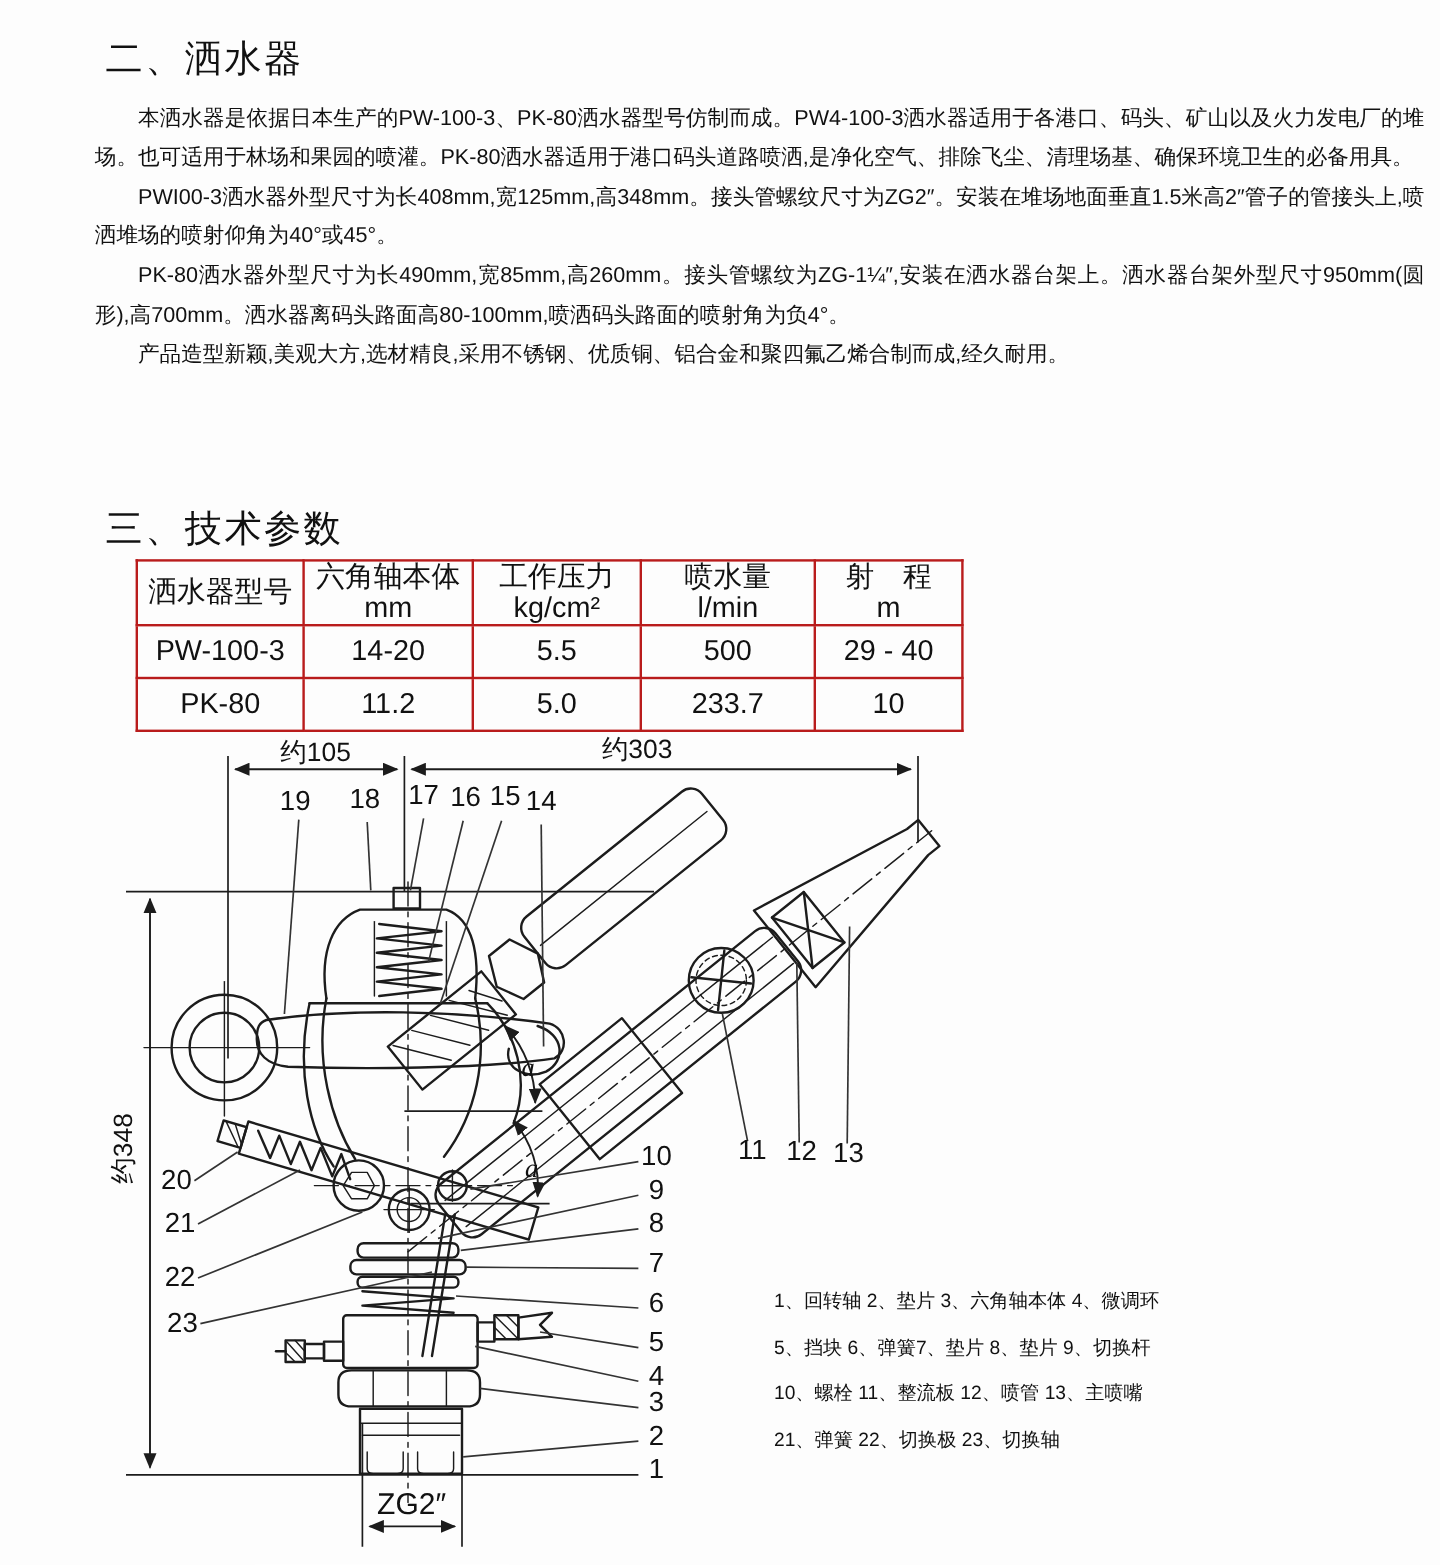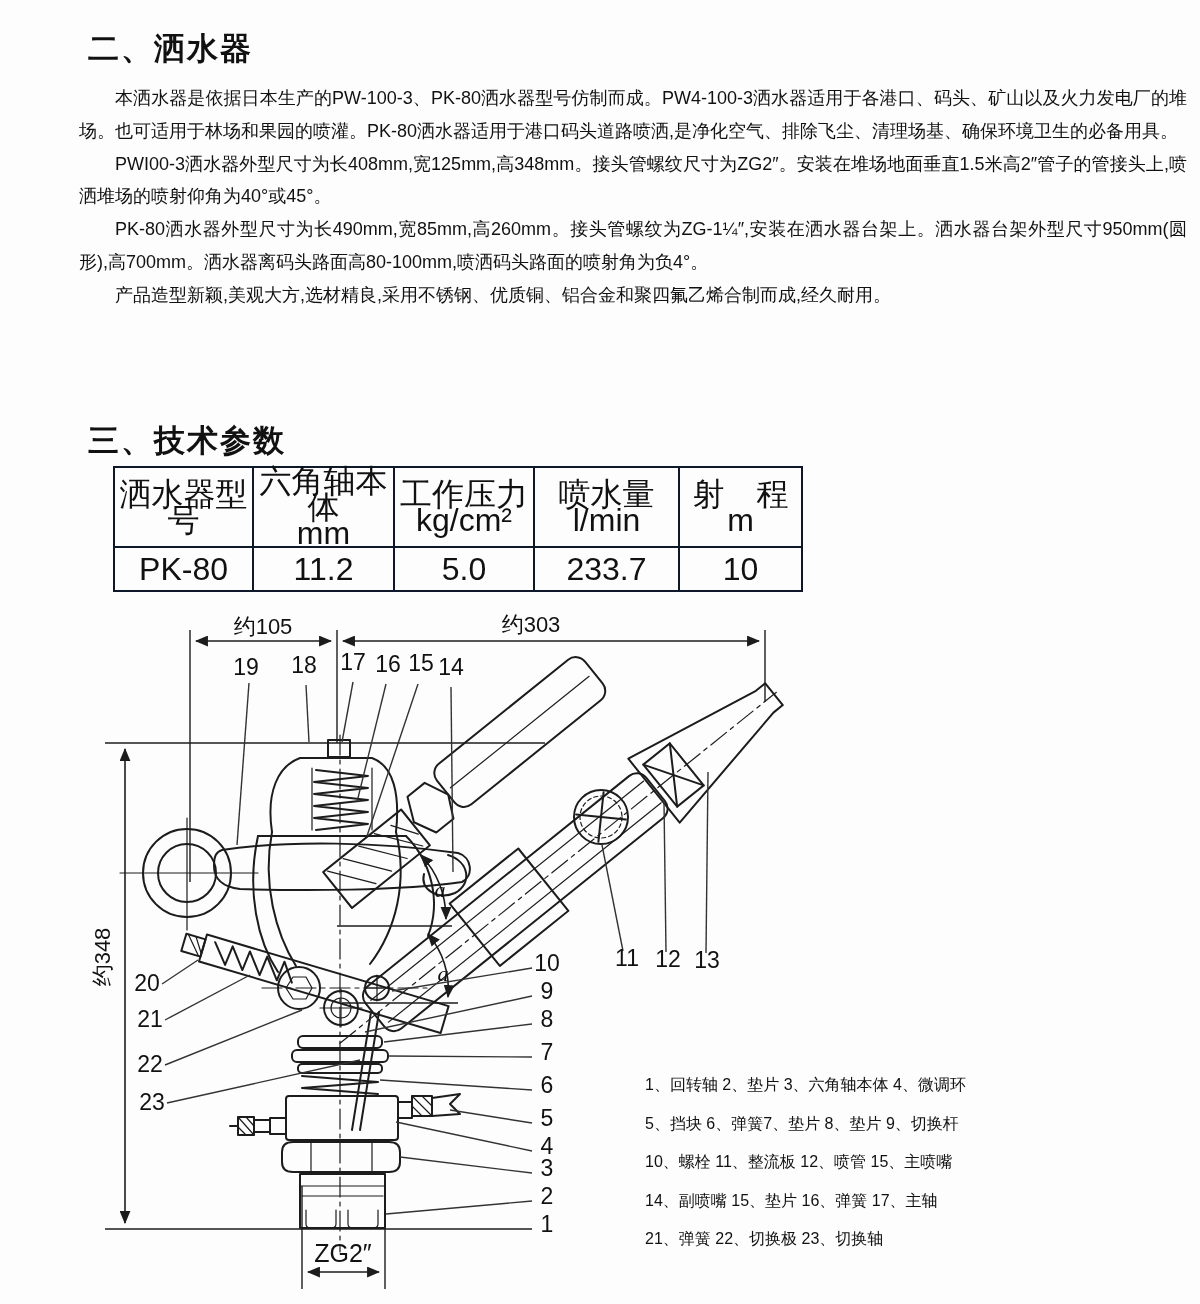--- a/index.html
+++ b/index.html
@@ -1,27 +1,27 @@
 <!DOCTYPE html>
 <html><head>
 <meta charset="utf-8">
 <style>
   html,body{margin:0;padding:0;background:#fff;}
   .page{position:relative;width:1200px;height:1304px;background:#fdfdfd;color:#111;
         font-family:"Liberation Sans","DejaVu Sans",sans-serif;overflow:hidden;}
-  .h-sec{position:absolute;margin:0;font-size:31px;font-weight:bold;letter-spacing:2px;}
+  .h-sec{position:absolute;margin:0;font-size:31px;font-weight:normal;letter-spacing:2px;}
   .h-sprinkler{left:88px;top:28px;}
   .h-params{left:88px;top:420px;}
   .paras{position:absolute;left:79px;top:82px;width:1108px;font-size:18px;line-height:32.8px;
          text-align:justify;}
   .paras p{margin:0;text-indent:2em;}
   .tablewrap{position:absolute;left:113px;top:466px;}
   table.params{border-collapse:collapse;table-layout:fixed;}
-  table.params td{border:2px solid #0f172a;text-align:center;vertical-align:middle;
-        font-size:32px;padding:0;}
+  table.params td{border:2px solid #b91c1c;text-align:center;vertical-align:middle;
+        font-size:24px;padding:0;}
   tr.hrow td{height:52px;}
   tr.drow td{height:42px;}
   .hl{line-height:26px;}
   .legend{position:absolute;left:645px;top:1066px;width:552px;font-size:16px;
           line-height:38.5px;white-space:nowrap;}
   svg.overlay{position:absolute;left:0;top:0;}
   .dw{stroke:#1c1c1c;stroke-width:2;fill:none;stroke-linecap:round;stroke-linejoin:round;}
   .thin{stroke-width:1.2;}
   .dsh{stroke-dasharray:20 5 4 5;}
   .leader{stroke:#333;stroke-width:1.4;fill:none;}
@@ -72,20 +72,27 @@
           <div class="hl">kg/cm²</div>
         </td>
         <td>
           <div class="hl">喷水量</div>
           <div class="hl">l/min</div>
         </td>
         <td>
           <div class="hl">射　程</div>
           <div class="hl">m</div>
         </td>
+      </tr>
+      <tr class="drow">
+        <td>PW-100-3</td>
+        <td>14-20</td>
+        <td>5.5</td>
+        <td>500</td>
+        <td>29 - 40</td>
       </tr>
       <tr class="drow">
         <td>PK-80</td>
         <td>11.2</td>
         <td>5.0</td>
         <td>233.7</td>
         <td>10</td>
       </tr>
     </tbody>
       </table>
@@ -292,18 +299,17 @@
       <text class="dimt" x="110" y="957" transform="rotate(-90 110 957)">约348</text>
       <text class="zg" x="343" y="1262">ZG2″</text>
       <text class="ang" x="440" y="897">a</text>
       <text class="ang" x="443" y="981">a</text>
     </g>
   </svg>
 
   <div class="legend">
     <div>1、回转轴 2、垫片 3、六角轴本体 4、微调环</div>
     <div>5、挡块  6、弹簧7、垫片 8、垫片 9、切换杆</div>
-    <div>10、螺栓  11、整流板  12、喷管  15、主喷嘴</div>
-    <div>14、副喷嘴 15、垫片 16、弹簧 17、主轴</div>
+    <div>10、螺栓  11、整流板  12、喷管  13、主喷嘴</div>
     <div>21、弹簧 22、切换极 23、切换轴</div>
   </div>
 
 </div>
 
 </body></html>

